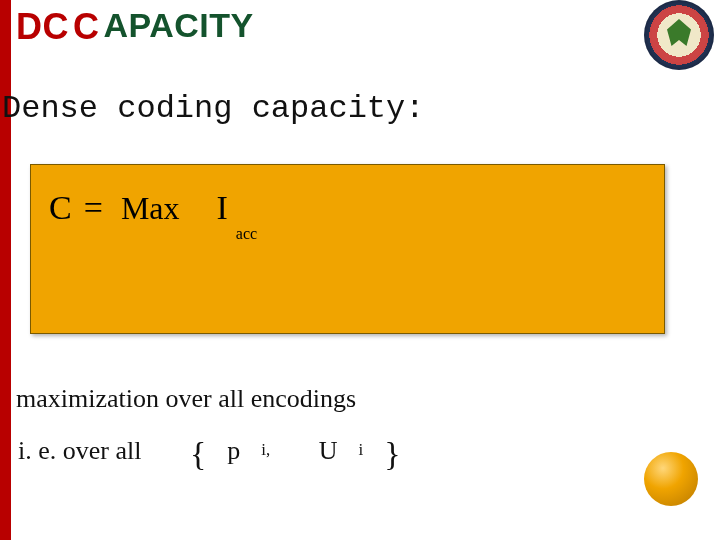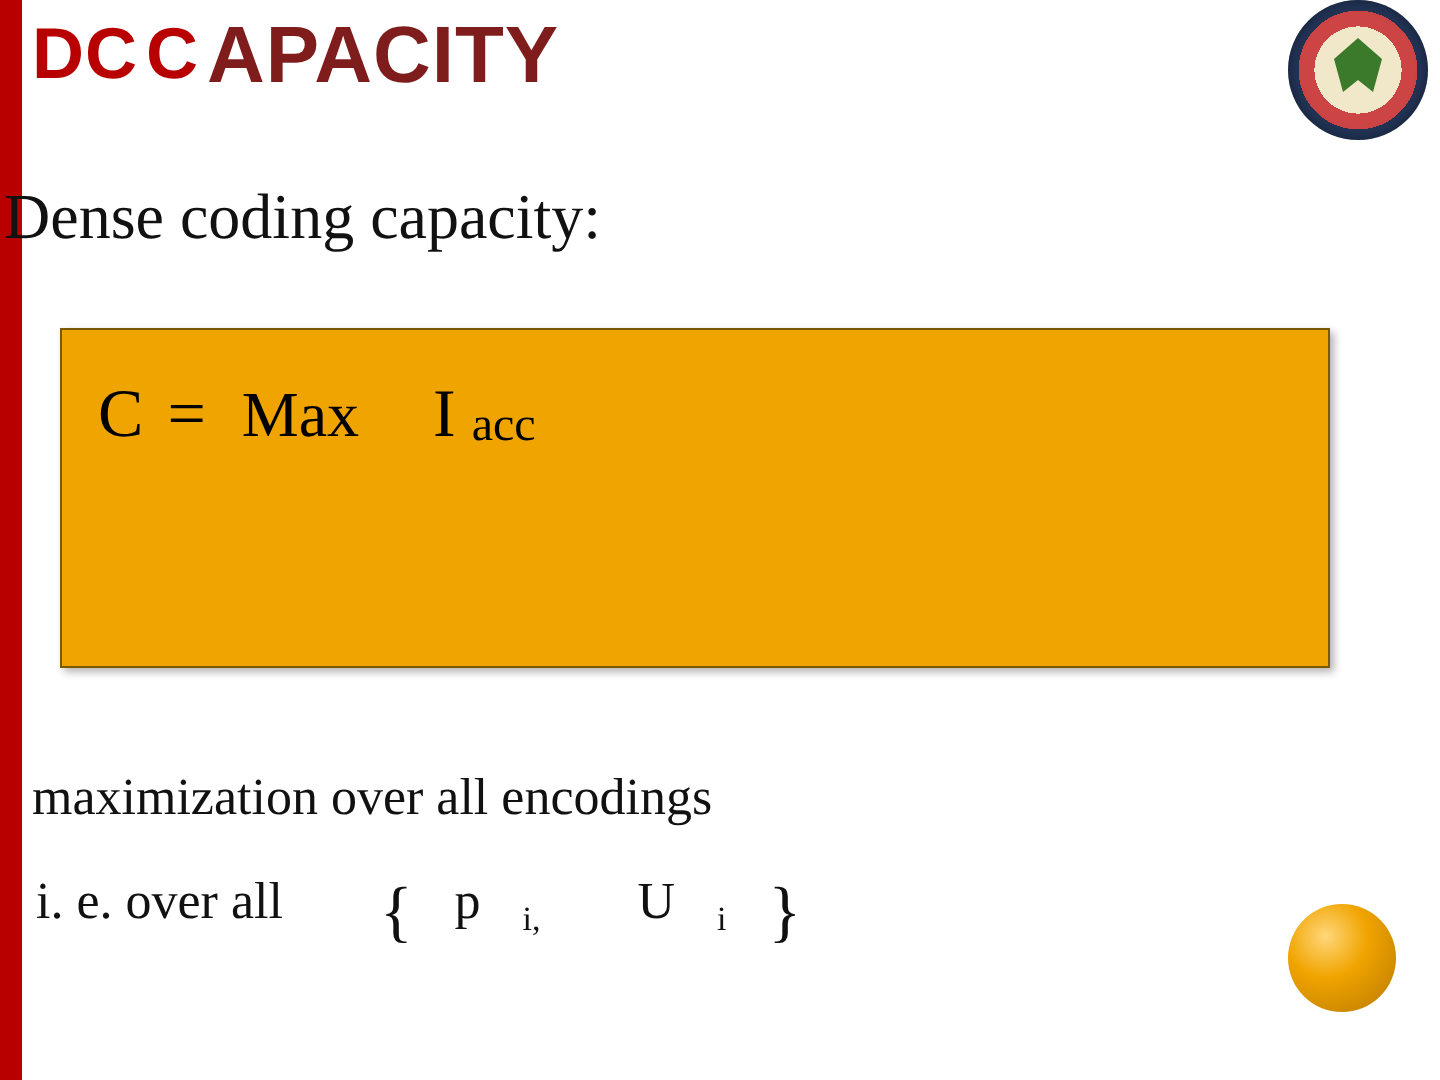--- a/index.html
+++ b/index.html
@@ -25,22 +25,22 @@
   .header .title-strong {
     font-family: Arial, "Helvetica Neue", Helvetica, sans-serif;
     font-weight: 900;
     color: #b80000;
     font-size: 36px;
     letter-spacing: 0.5px;
   }
   .header .title-caps {
     font-family: Arial, "Helvetica Neue", Helvetica, sans-serif;
     font-weight: 900;
-    color: #7f1d1d;
-    font-size: 40px;
+    color: #14532d;
+    font-size: 34px;
     font-variant: small-caps;
     letter-spacing: 0.5px;
   }
   .logo {
     position: absolute;
     right: 6px; top: 0;
     width: 70px; height: 70px;
     border-radius: 50%;
     background: radial-gradient(circle at 50% 50%, #f0e8c8 0 44%, #cc4444 44% 60%, #223355 60% 100%);
     box-shadow: inset 0 0 6px rgba(0,0,0,0.4);
@@ -53,20 +53,21 @@
     width: 30px; height: 30px;
     background: #3a7a2a;
     clip-path: polygon(50% 0%, 90% 35%, 75% 90%, 50% 70%, 25% 90%, 10% 35%);
     transform: translateY(-1px);
   }
   .subtitle {
     position: absolute;
     left: 2px; top: 90px;
     font-size: 32px;
     color: #111;
+    font-family: Liberation Mono, monospace;
   }
   .formula-box {
     position: absolute;
     left: 30px; top: 164px;
     width: 635px; height: 170px;
     background: #f0a400;
     border: 1px solid #7a5a00;
     box-shadow: 2px 2px 4px rgba(0,0,0,0.3);
     padding: 24px 18px;
   }
@@ -74,34 +75,34 @@
     font-size: 34px;
     color: #000;
     display: flex;
     align-items: baseline;
     gap: 8px;
   }
   .formula .c { font-size: 34px; }
   .formula .eq { font-size: 34px; margin: 0 4px; }
   .formula .max { font-size: 32px; margin-left: 6px; margin-right: 29px; }
   .formula .I { font-size: 34px; }
-  .formula .sub { font-size: 24px; vertical-align: sub; position: relative; top: 2px; }
+  .formula .sub { font-size: 16px; vertical-align: sub; position: relative; top: 20px; }
   .line1 {
     position: absolute;
     left: 16px; top: 384px;
     font-size: 26px;
     color: #111;
   }
   .line2 {
     position: absolute;
     left: 18px; top: 436px;
     font-size: 26px;
     color: #111;
     display: flex;
-    align-items: flex-end;
+    align-items: flex-start;
     gap: 21px;
   }
   .line2 .brace { font-size: 34px; line-height: 0.8; position: relative; top: 4px; }
   .line2 .small { font-size: 17px; position: relative; top: 4px; }
   .ball {
     position: absolute;
     right: 22px; bottom: 34px;
     width: 54px; height: 54px;
     border-radius: 50%;
     background: radial-gradient(circle at 35% 30%, #ffd77a 0%, #f0a400 40%, #b87800 100%);

